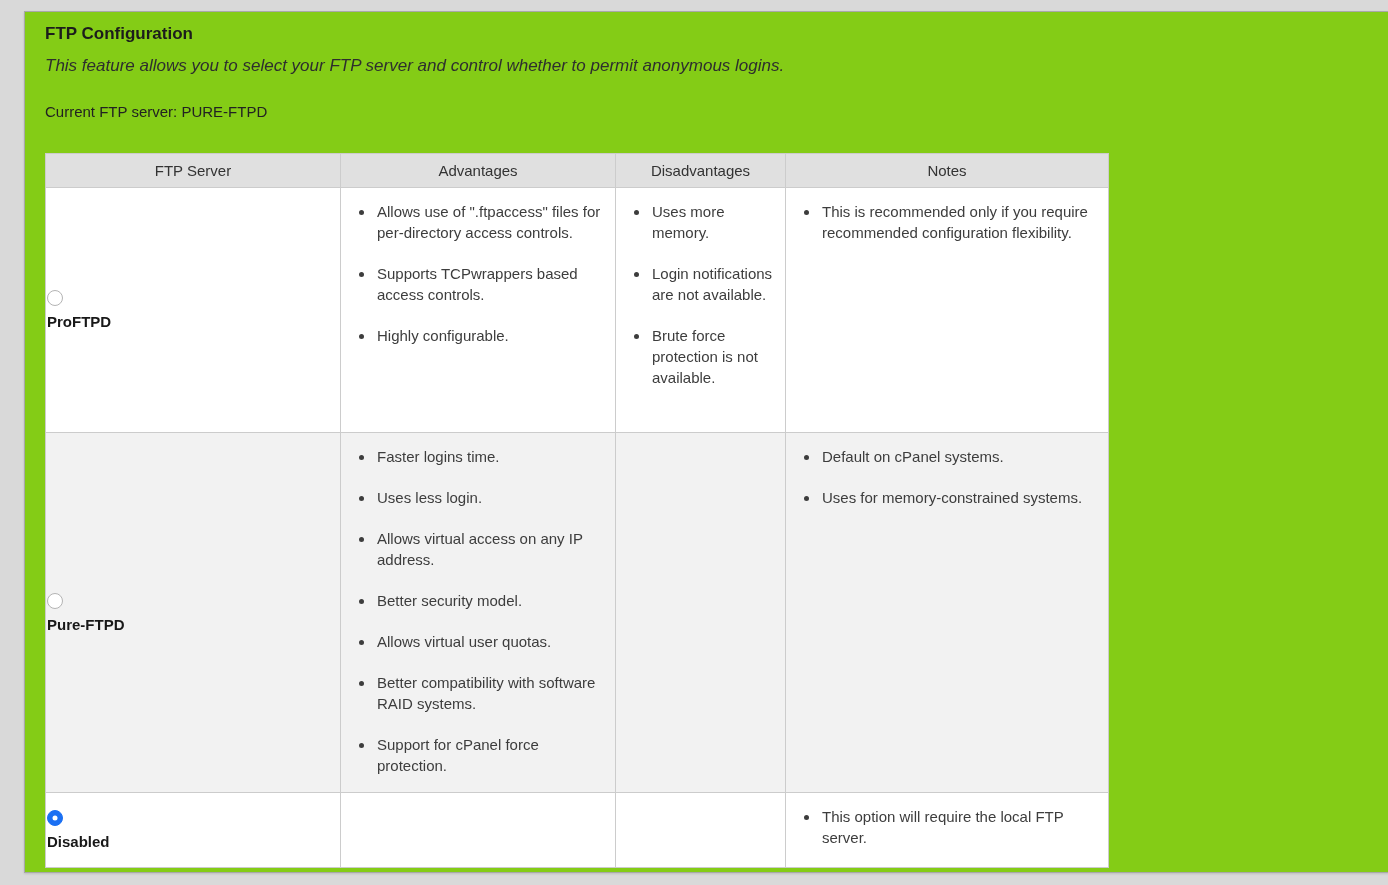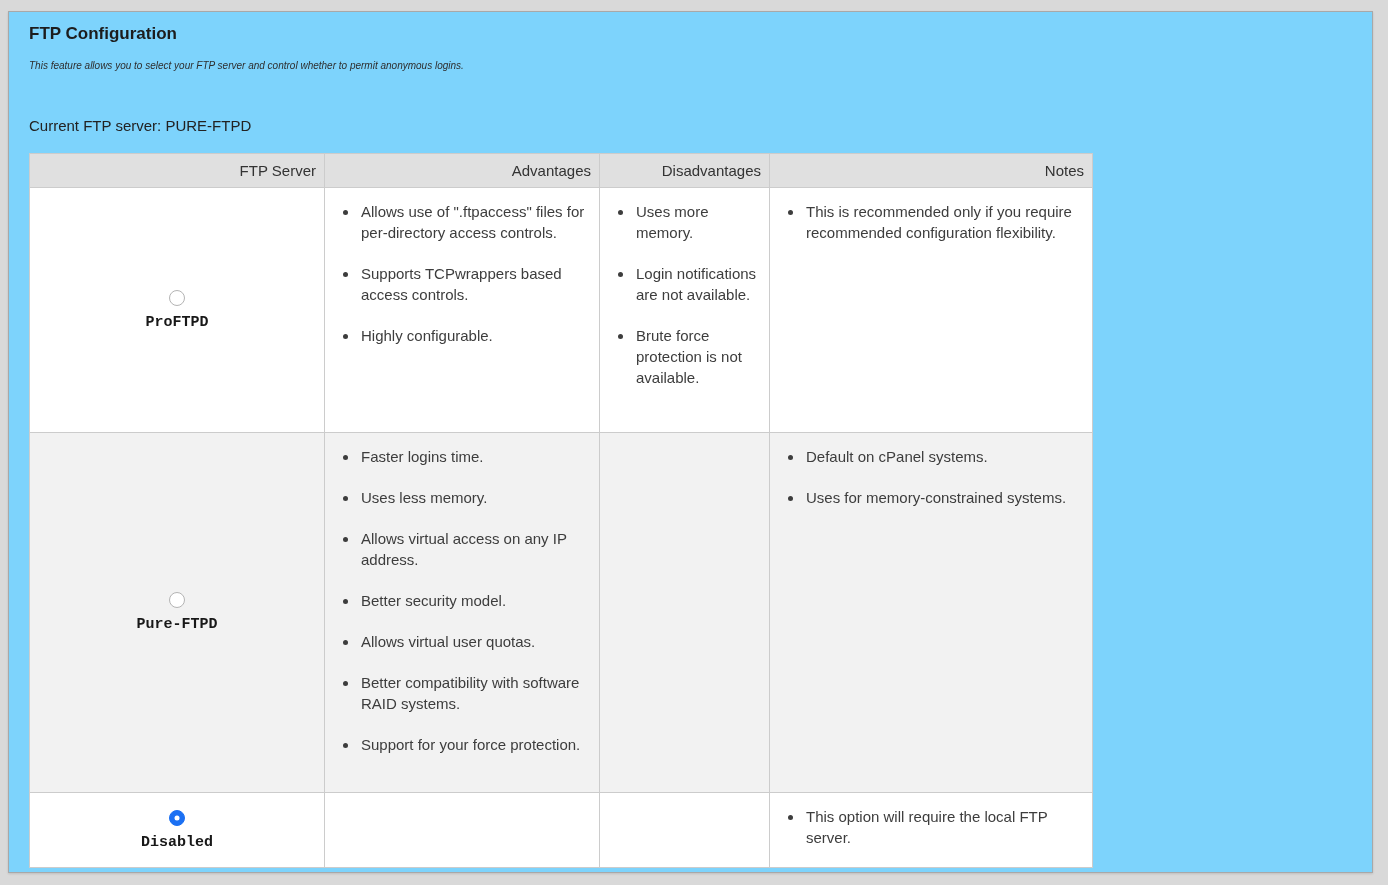--- a/index.html
+++ b/index.html
@@ -6,79 +6,78 @@
   html, body {
     margin: 0;
     padding: 0;
     background: #d9d9d9;
     font-family: "Liberation Sans", "DejaVu Sans", sans-serif;
     width: 1388px;
     height: 885px;
   }
   .panel {
     position: absolute;
-    left: 8px;
+    left: 24px;
     top: 11px;
     width: 1365px;
     height: 862px;
-    background: #7dd3fc;
+    background: #84cc16;
     border: 1px solid #a8a8a8;
     box-shadow: 0 1px 2px rgba(0,0,0,0.12);
     padding: 12px 20px 20px 20px;
     overflow: hidden;
   }
   h1.page-title {
     font-size: 17px;
     line-height: 20px;
     font-weight: bold;
     color: #1c1c1c;
     margin: 0 0 12px 0;
   }
   .page-subtitle {
-    font-size: 10px;
+    font-size: 17px;
     line-height: 20px;
     font-style: italic;
     color: #2e2e2e;
-    margin: 0 0 40px 0;
+    margin: 0 0 26px 0;
   }
   .current-server {
     font-size: 15px;
     line-height: 19px;
     color: #222222;
-    margin: 0 0 18px 0;
+    margin: 0 0 32px 0;
   }
   table.ftp-table {
     border-collapse: collapse;
     width: 1063px;
     table-layout: fixed;
     background: #ffffff;
   }
   table.ftp-table col.c1 { width: 295px; }
   table.ftp-table col.c2 { width: 275px; }
   table.ftp-table col.c3 { width: 170px; }
   table.ftp-table col.c4 { width: 323px; }
   table.ftp-table th, table.ftp-table td {
     border: 1px solid #cccccc;
   }
   table.ftp-table thead th {
     background: var(--header-bg, #e0e0e0);
     font-weight: normal;
     font-size: 15px;
     color: #333333;
-    text-align: right;
+    text-align: center;
     height: 34px;
     padding: 4px 8px;
   }
   tbody tr:nth-child(1) { height: 245px; }
   tbody tr:nth-child(2) { height: 360px; background: var(--alt-row-bg, #f2f2f2); }
   tbody tr:nth-child(3) { height: 75px; }
   td.server-cell {
     vertical-align: middle;
-    text-align: center;
-    font-family: Liberation Mono, monospace;
+    text-align: left;
   }
   td.list-cell {
     vertical-align: top;
     padding: 13px 10px 10px 8px;
   }
   ul.bullets {
     margin: 0;
     padding: 0 0 0 26px;
     list-style: disc;
   }
@@ -167,26 +166,26 @@
             <ul class="bullets">
               <li>This is recommended only if you require recommended configuration flexibility.</li>
             </ul>
           </td>
         </tr>
         <tr>
           <td class="server-cell"><span class="radio" role="radio" aria-checked="false"></span><div class="server-label">Pure-FTPD</div></td>
           <td class="list-cell">
             <ul class="bullets">
               <li>Faster logins time.</li>
-              <li>Uses less memory.</li>
+              <li>Uses less login.</li>
               <li>Allows virtual access on any IP address.</li>
               <li>Better security model.</li>
               <li>Allows virtual user quotas.</li>
               <li>Better compatibility with software RAID systems.</li>
-              <li>Support for your force protection.</li>
+              <li>Support for cPanel force protection.</li>
             </ul>
           </td>
           <td class="list-cell"></td>
           <td class="list-cell">
             <ul class="bullets">
               <li>Default on cPanel systems.</li>
               <li>Uses for memory-constrained systems.</li>
             </ul>
           </td>
         </tr>

